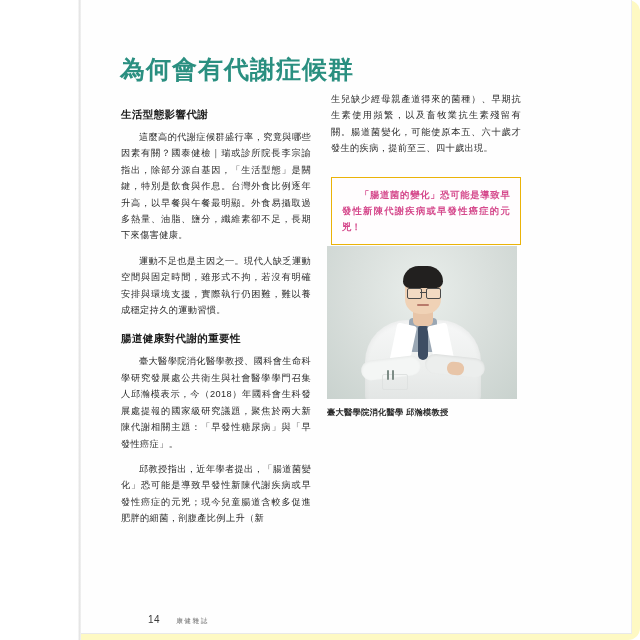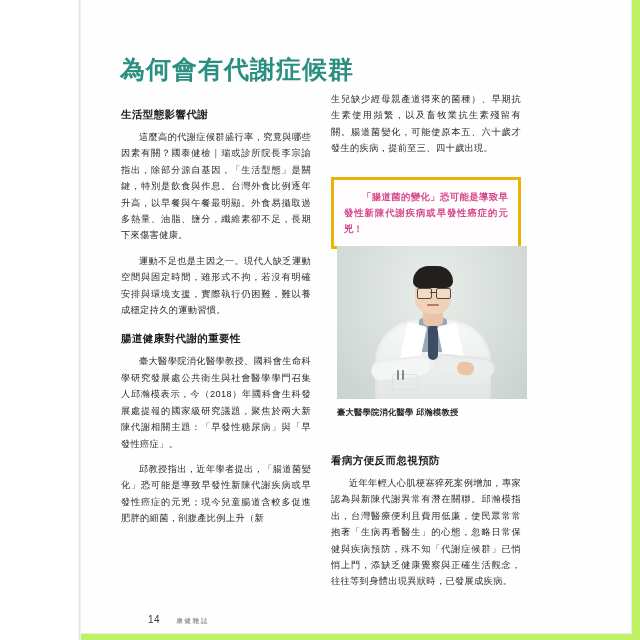--- a/index.html
+++ b/index.html
@@ -9,21 +9,22 @@
     height: 640px;
     overflow: hidden;
     background: #ffffff;
     font-family: "Liberation Sans", "DejaVu Sans", sans-serif;
   }
 
   #page {
     position: relative;
     width: 640px;
     height: 640px;
-    background: #bef264;
+    background: #fef9c3;
+    border-radius: 12px;
   }
 
   
   .outer-gutter {
     position: absolute;
     left: 0; top: 0;
     width: 78px; height: 640px;
     background: #ffffff;
   }
 
@@ -105,39 +106,39 @@
   }
   p.para.noindent { text-indent: 0; }
 
   
   .callout {
     position: absolute;
     left: 250px;
     top: 172px;
     width: 190px;
     box-sizing: border-box;
-    border: 3px solid #eab308;
+    border: 1px solid #eab308;
     background: #fffdfe;
     padding: 9px 10px 9px 10px;
   }
   .callout-text {
     margin: 0;
     font-size: 9.3px;
     line-height: 16px;
     color: #d5498c;
     font-weight: 700;
     text-indent: 18px;
     text-align: justify;
     letter-spacing: 0.3px;
   }
 
   
   .photo-wrap {
     position: absolute;
-    left: 256px;
+    left: 246px;
     top: 241px;
     width: 210px;
   }
   .photo {
     position: relative;
     width: 190px;
     height: 153px;
     overflow: hidden;
     background: #d9dfdc;
   }
@@ -367,24 +368,20 @@
         <div class="armL"></div>
         <div class="armR"></div>
         <div class="handL"></div>
         <div class="pocket"></div>
         <div class="pen1"></div>
         <div class="pen2"></div>
       </div>
       <div class="photo-caption">臺大醫學院消化醫學 邱瀚模教授</div>
     </div>
 
-    <div class="right-lower">
-      <h2 class="sec-head">看病方便反而忽視預防</h2>
-      <p class="para">近年年輕人心肌梗塞猝死案例增加，專家認為與新陳代謝異常有潛在關聯。邱瀚模指出，台灣醫療便利且費用低廉，使民眾常常抱著「生病再看醫生」的心態，忽略日常保健與疾病預防，殊不知「代謝症候群」已悄悄上門，添缺乏健康覺察與正確生活觀念，往往等到身體出現異狀時，已發展成疾病。</p>
-    </div>
 
     <div class="footer">
       <span class="folio">14</span>
       <span class="mag-name">康健雜誌</span>
     </div>
 
   </div>
 </div>
 
 </body></html>

